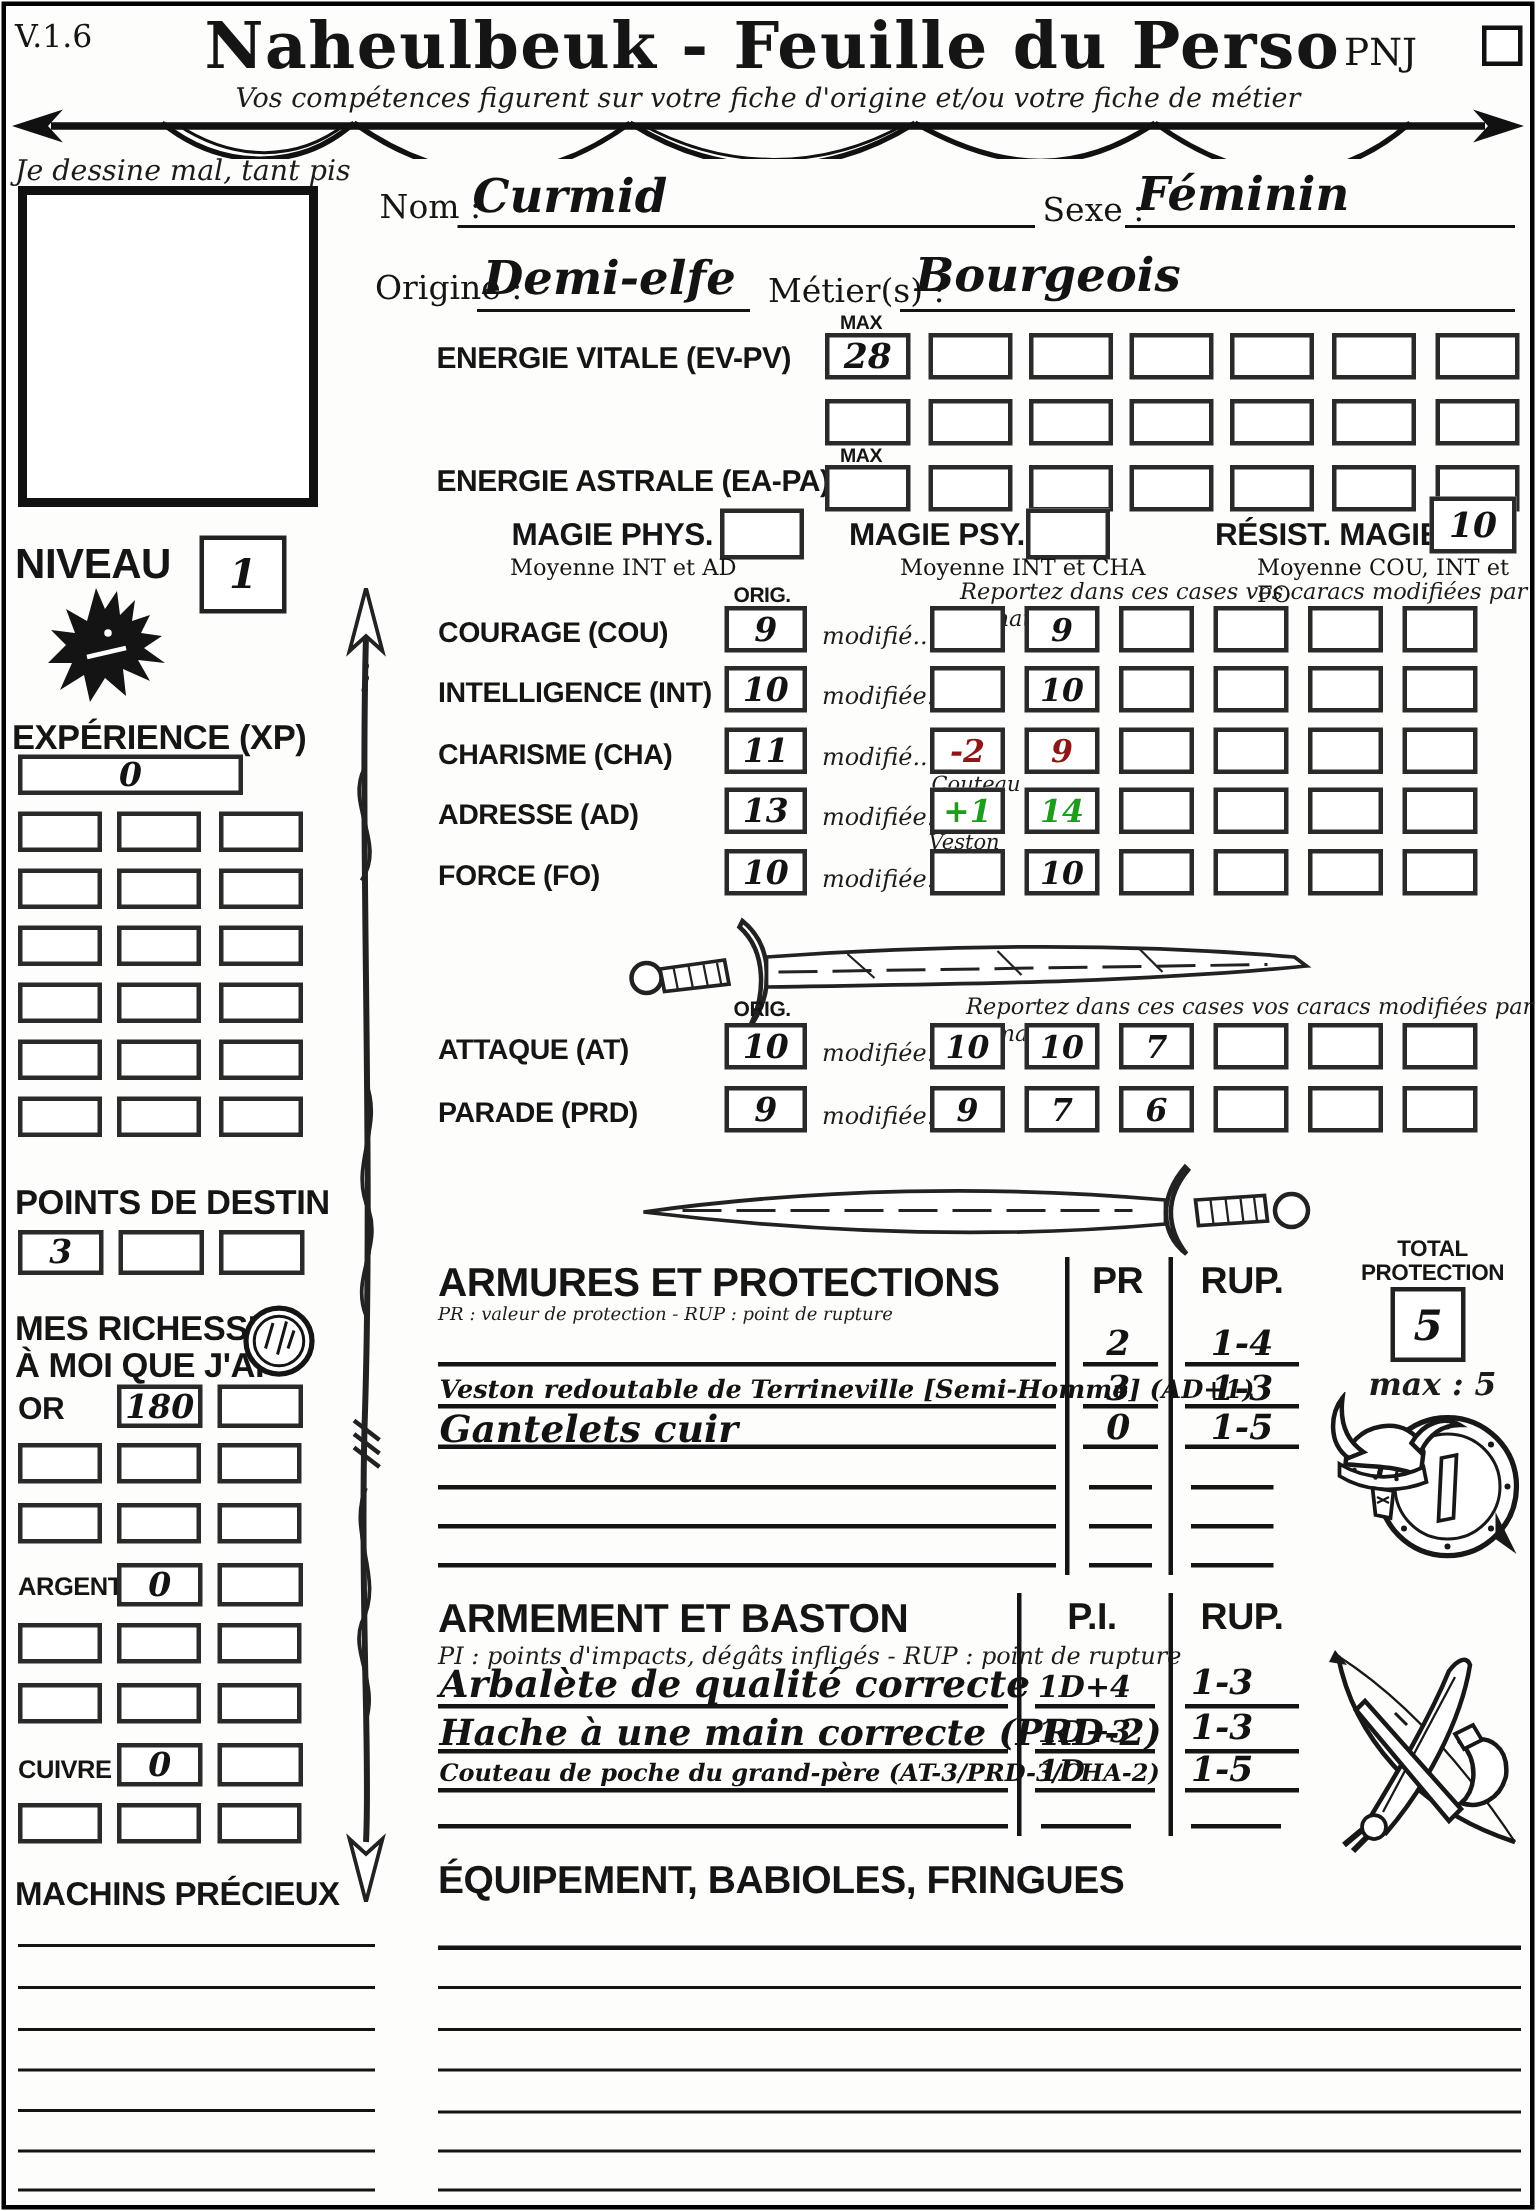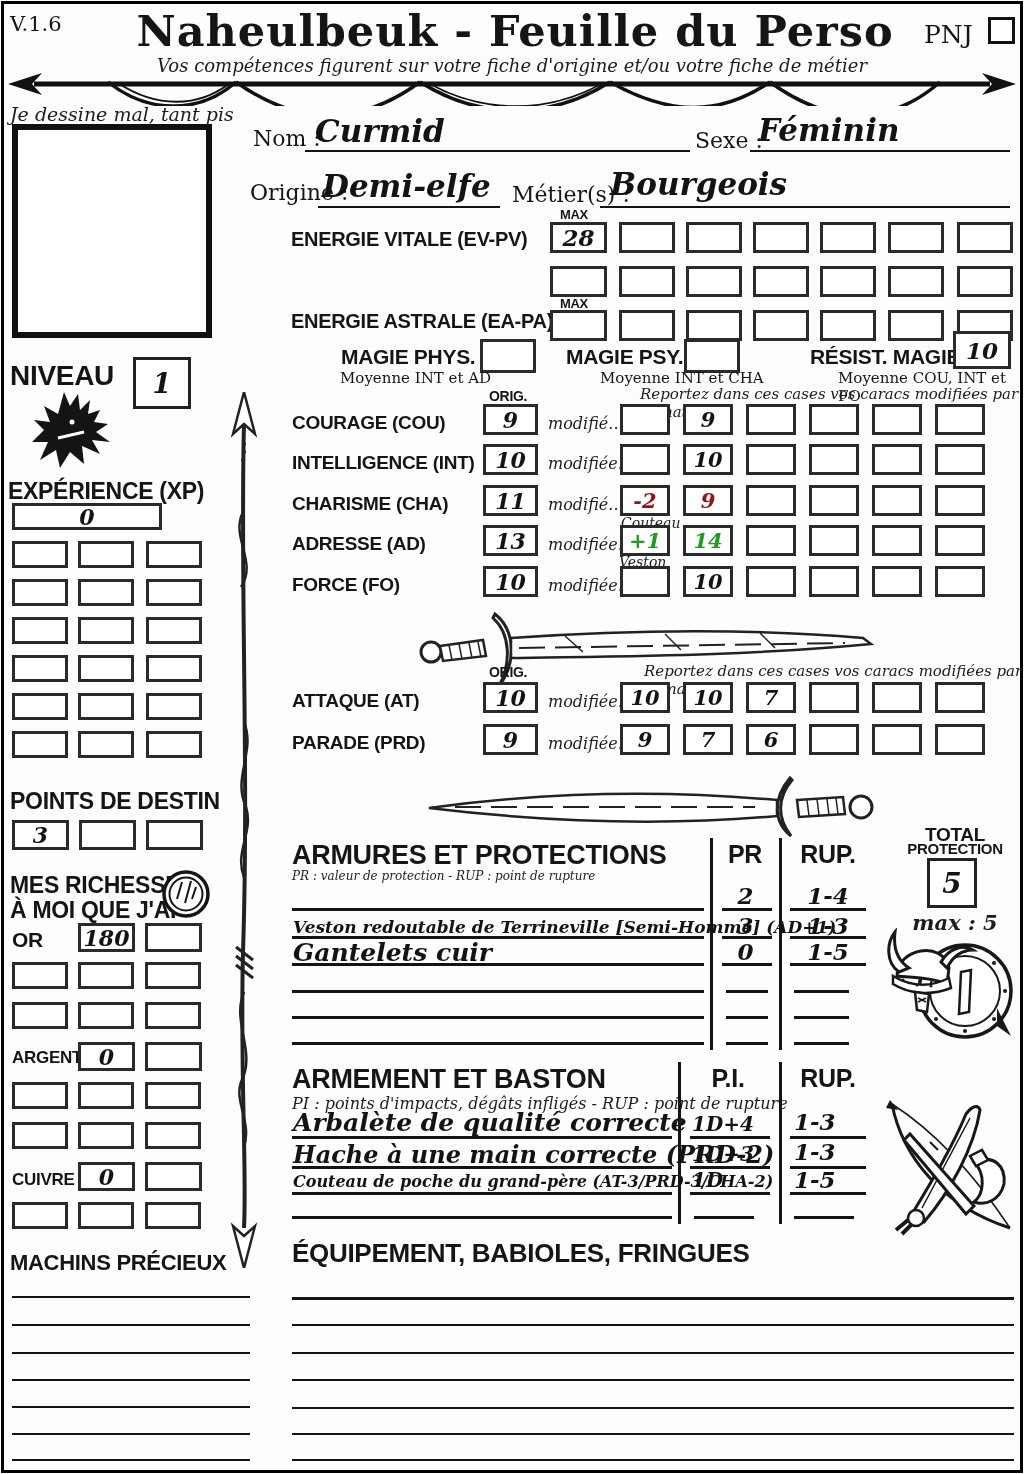--- a/index.html
+++ b/index.html
@@ -21,21 +21,21 @@
   svg{display:block;}
 </style>
 </head>
 <body>
 
 <div class="sheet">
   <div class="pageborder"></div>
 
   <div class="abs serif" style="left:10px;top:12px;font-size:21px;">V.1.6</div>
   <div class="abs serif ctr" style="left:120px;top:6px;width:790px;font-size:43px;font-weight:700;letter-spacing:1px;">Naheulbeuk - Feuille du Perso</div>
-  <div class="abs serif" style="left:896px;top:20px;font-size:25px;margin-left:28px;">PNJ</div>
+  <div class="abs serif" style="left:896px;top:20px;font-size:25px;">PNJ</div>
   <div class="abs" style="left:988px;top:17px;width:27px;height:27px;border:3px solid #111;box-sizing:border-box;background:#fff;"></div>
   <div class="abs note ctr" style="left:150px;top:55px;width:724px;font-size:18px;">Vos compétences figurent sur votre fiche d'origine et/ou votre fiche de métier</div>
 
   <div class="abs" style="left:8px;top:68px;">
     <svg width="1008" height="38" viewBox="0 0 1008 38">
       <line x1="26" y1="16" x2="982" y2="16" stroke="#111" stroke-width="5"></line>
       <polygon points="0,16 34,5 24,16 34,27" fill="#111"></polygon>
       <polygon points="1008,16 974,5 984,16 974,27" fill="#111"></polygon>
       <path d="M100,14 C140,46 192,46 228,14 M228,14 C290,58 352,58 412,14 M412,14 C472,52 542,52 602,14 M602,14 C662,48 712,48 762,14 M762,14 C822,58 882,58 932,14" fill="none" stroke="#111" stroke-width="3.5"></path>
       <path d="M110,15 C148,40 190,40 222,15 M420,15 C476,46 540,46 595,15" fill="none" stroke="#111" stroke-width="2"></path>
@@ -326,21 +326,21 @@
   <div class="wline" style="left:292px;top:990px;width:412px;"></div>
   <div class="wline" style="left:726px;top:990px;width:42px;"></div>
   <div class="wline" style="left:794px;top:990px;width:55px;"></div>
   <div class="wline" style="left:292px;top:1016px;width:412px;"></div>
   <div class="wline" style="left:726px;top:1016px;width:42px;"></div>
   <div class="wline" style="left:794px;top:1016px;width:55px;"></div>
   <div class="wline" style="left:292px;top:1042px;width:412px;"></div>
   <div class="wline" style="left:726px;top:1042px;width:42px;"></div>
   <div class="wline" style="left:794px;top:1042px;width:55px;"></div>
 
-  <div class="abs head cval" style="left:895px;top:824px;width:120px;font-size:19px;">TOTAL</div>
+  <div class="abs head cval" style="left:895px;top:824px;width:120px;font-size:15px;">TOTAL</div>
   <div class="abs head cval" style="left:895px;top:840px;width:120px;font-size:15px;">PROTECTION</div>
   <div class="box hw" style="left:927px;top:858px;width:50px;height:50px;font-size:28px;">5</div>
   <div class="abs note cval" style="left:900px;top:910px;width:110px;font-size:21px;font-weight:700;">max : 5</div>
   <div class="abs" style="left:885px;top:928px;">
     <svg width="128" height="115" viewBox="0 0 128 115">
       <circle cx="80" cy="63" r="46" fill="#fff" stroke="#181818" stroke-width="3.5"></circle>
       <circle cx="80" cy="63" r="35" fill="none" stroke="#181818" stroke-width="2"></circle>
       <g fill="#181818">
         <circle cx="80" cy="23" r="2"></circle>
           <circle cx="109" cy="35" r="2"></circle>

